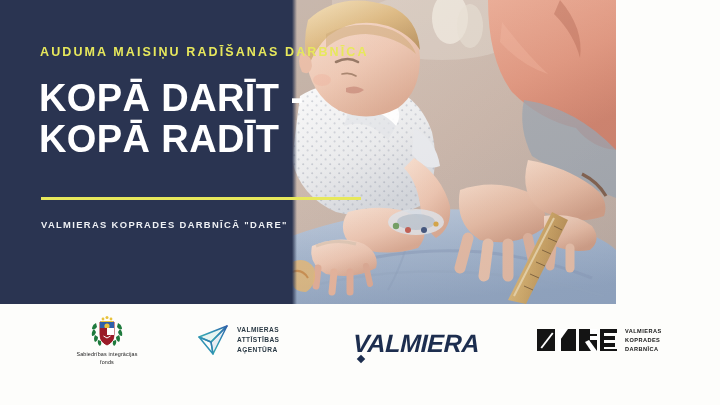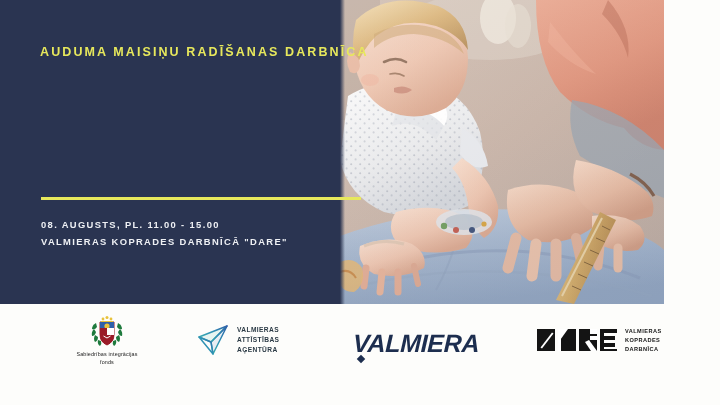--- a/index.html
+++ b/index.html
@@ -11,21 +11,21 @@
   #poster {
     position:relative;
     width:720px; height:405px;
     background:#fdfdfb;
     overflow:hidden;
   }
 
   
   .banner {
     position:absolute; left:0; top:0;
-    width:664px; height:304px;
+    width:616px; height:304px;
     background:#2a3451;
     overflow:hidden;
   }
 
   
   .photo {
     position:absolute; right:0; top:0;
     width:324px; height:304px;
     overflow:hidden;
     background:#c9b6ab;
@@ -292,25 +292,26 @@
         <path d="M0 262 Q14 256 22 268 Q26 284 14 292 Q0 292 0 280 Z" fill="#e3b571" opacity="0.85"></path>
         <path d="M0 272 Q10 268 16 278" stroke="#c78a4a" stroke-width="2" fill="none"></path>
       </svg>
       <div class="photo-wash"></div>
       <div class="photo-edge"></div>
     </div>
 
     <div class="textblock">
       <div class="kicker">AUDUMA MAISIŅU RADĪŠANAS DARBNĪCA</div>
 
+      <div class="headline">KOPĀ DARĪT -
+KOPĀ RADĪT</div>
 
       <div class="rule"></div>
 
       <div class="details">
-        <div>08. AUGUSTS, PL. 11.00 - 15.00</div>
         <div>VALMIERAS KOPRADES DARBNĪCĀ "DARE"</div>
       </div>
     </div>
   </div>
 
   <div class="footer">
     <div class="footer-inner">
 
       <div class="logo logo-sif">
         <svg width="34" height="34" viewBox="0 0 34 34" aria-hidden="true">

